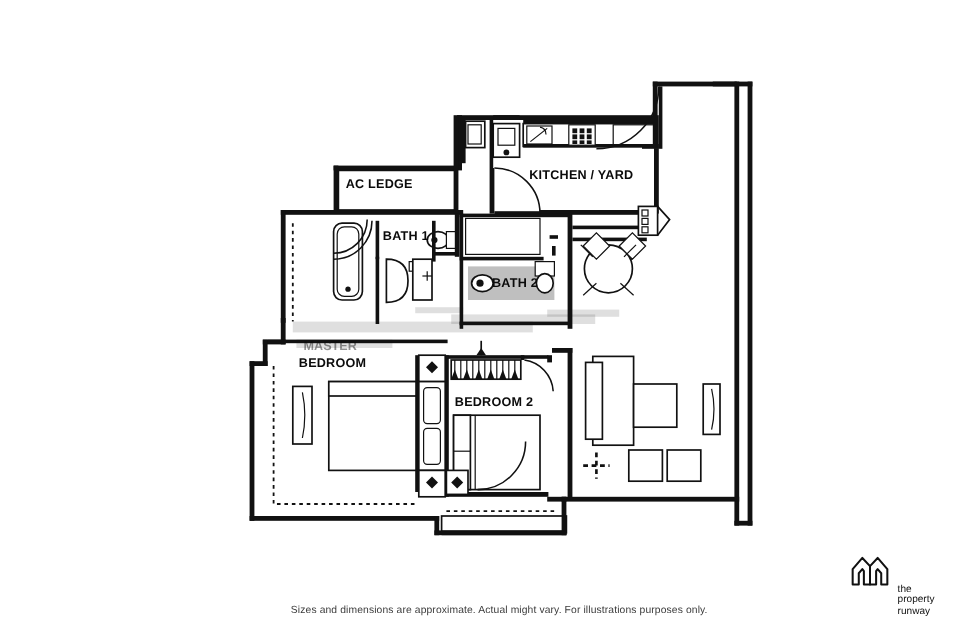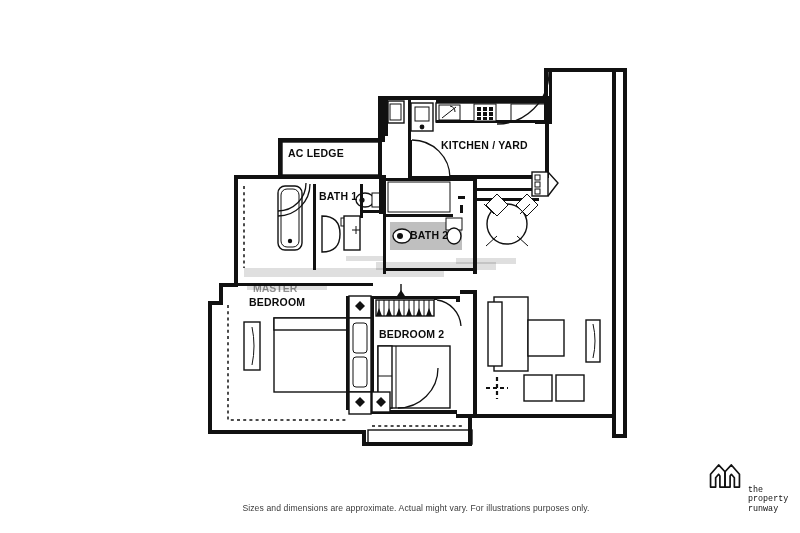--- a/index.html
+++ b/index.html
@@ -109,21 +109,21 @@
     display: flex;
     align-items: center;
     gap: 6px;
   }
   #brand-logo .mark {
     width: 34px;
     height: 30px;
     flex: 0 0 auto;
   }
   #brand-logo .wordmark {
-    font-family: Liberation Mono, monospace;
+    font-family: Liberation Sans, sans-serif;
     font-size: 8.4px;
     line-height: 9.4px;
     color: #111111;
     font-weight: 400;
     margin-top: 48px;
   }
   .smudge {
     fill: #2a2a2a;
     opacity: 0.30;
   }

